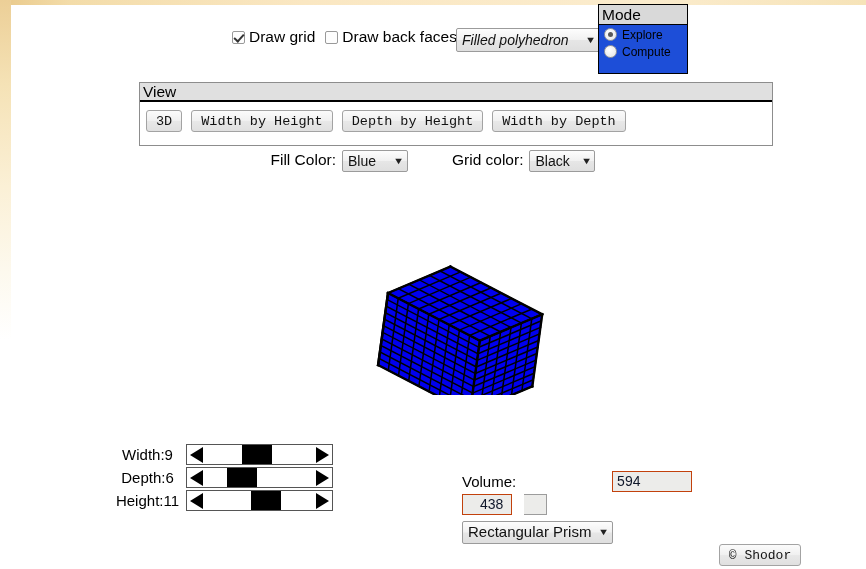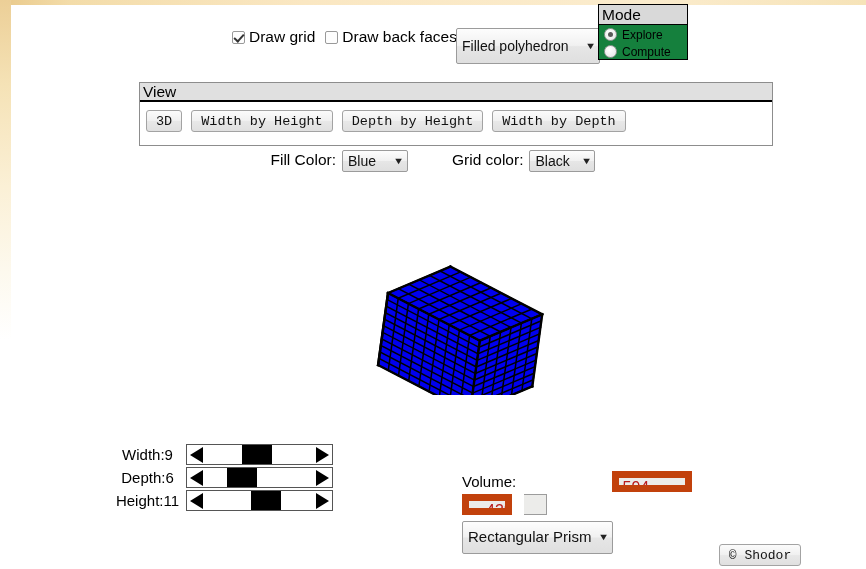--- a/index.html
+++ b/index.html
@@ -61,26 +61,26 @@
     border: 1px solid #a3a3a3; border-radius: 3px;
     background: linear-gradient(to bottom, #fbfbfb 0%, #f0f0f0 50%, #e8e8e8 51%, #e0e0e0 100%);
     font-family: "Liberation Mono", monospace; font-size: 13.5px; color: #111;
     height: 22px; padding: 0 9px; white-space: nowrap;
   }
 
   
   #toprow { position: absolute; left: 0; top: 28px; width: 600px; height: 26px; }
   #opts { position: absolute; left: 232px; top: 0; white-space: nowrap; font-size: 15.5px; }
   #opts .lbl { margin-right: 10px; }
-  #shape-select { position: absolute; left: 456px; top: 28px; width: 144px; height: 36px; }
+  #shape-select { position: absolute; left: 456px; top: 28px; width: 144px; height: 24px; font-style: italic; }
 
   
   #mode-panel {
-    position: absolute; left: 598px; top: 4px; width: 90px; height: 56px;
-    border: 1px solid #000; background: #15803d;
+    position: absolute; left: 598px; top: 4px; width: 90px; height: 70px;
+    border: 1px solid #000; background: #1d4ed8;
   }
   #mode-title {
     height: 20px; line-height: 19px; padding-left: 3px;
     background: #d9d9d9; border-bottom: 1px solid #000;
     font-size: 15.5px; color: #000;
   }
   .mode-opt { font-size: 12px; padding: 3px 0 0 5px; white-space: nowrap; }
 
   
   #view-panel {
@@ -122,30 +122,30 @@
   .slider-arrow .tri-l { width: 0; height: 0; border-top: 8px solid transparent; border-bottom: 8px solid transparent; border-right: 13px solid #000; }
   .slider-arrow .tri-r { width: 0; height: 0; border-top: 8px solid transparent; border-bottom: 8px solid transparent; border-left: 13px solid #000; }
   .slider-groove { position: relative; flex: 1 1 auto; height: 19px; background: #fff; }
   .slider-thumb { position: absolute; top: 0; width: 30px; height: 19px; background: #000; }
 
   
   #results { position: absolute; left: 462px; top: 470px; width: 230px; }
   .res-row { display: flex; align-items: center; height: 22px; margin-bottom: 1px; gap: 15px; }
   .res-label { width: 145px; font-size: 15px; }
   .res-field {
-    border: 7px solid #c2410c; background: #ececea; color: #b91c1c;
-    font-size: 16px; height: 21px; line-height: 19px; padding: 0 4px;
+    border: 1px solid #c2410c; background: #ececea; color: #0f172a;
+    font-size: 14px; height: 21px; line-height: 19px; padding: 0 4px;
     overflow: hidden; white-space: nowrap;
   }
   #volume-field { width: 85px; }
   #sa-wrap { position: relative; width: 85px; height: 21px; }
   #sa-field { width: 50px; position: absolute; left: 0; top: 0; padding-left: 17px; }
   #sa-pad { position: absolute; left: 62px; top: 0; width: 23px; height: 21px;
             background: #ececea; border: 1px solid #9c9c9c; border-left: none; }
-  #prism-select { margin-top: 5px; height: 33px; font-size: 15px; }
+  #prism-select { margin-top: 5px; height: 23px; font-size: 15px; }
 
   
   #shodor {
     position: absolute; left: 719px; top: 544px; width: 82px; height: 22px;
     font-family: "Liberation Mono", monospace; font-size: 13px;
   }
 </style>
 </head>
 <body>
 

